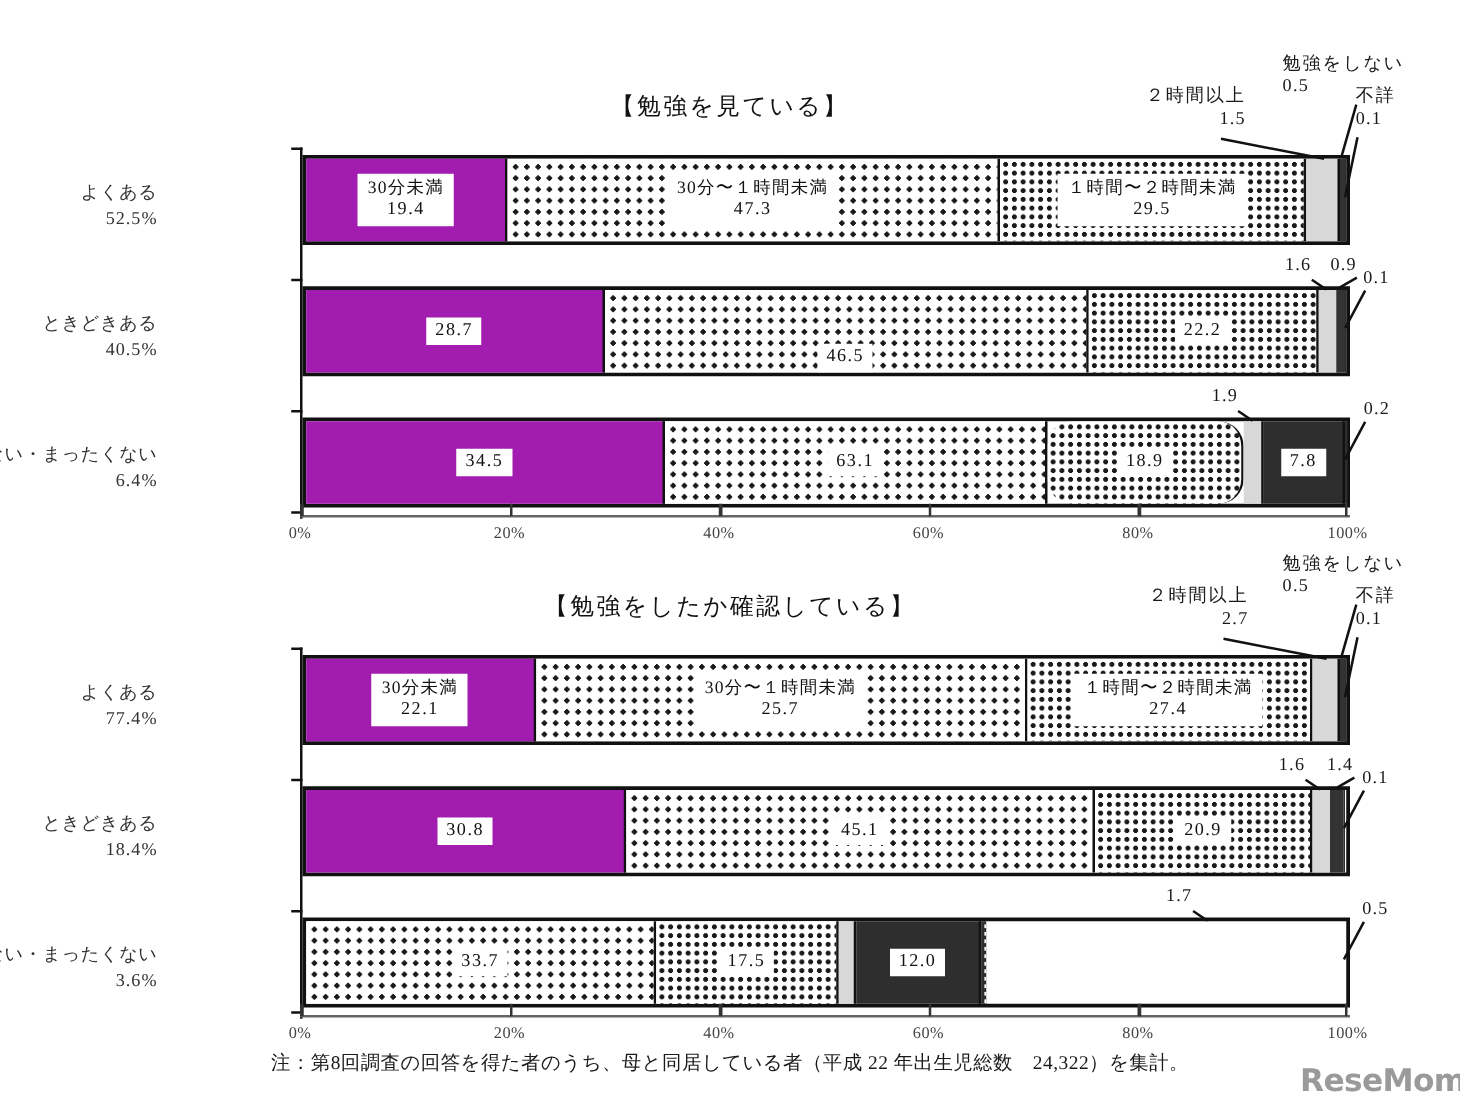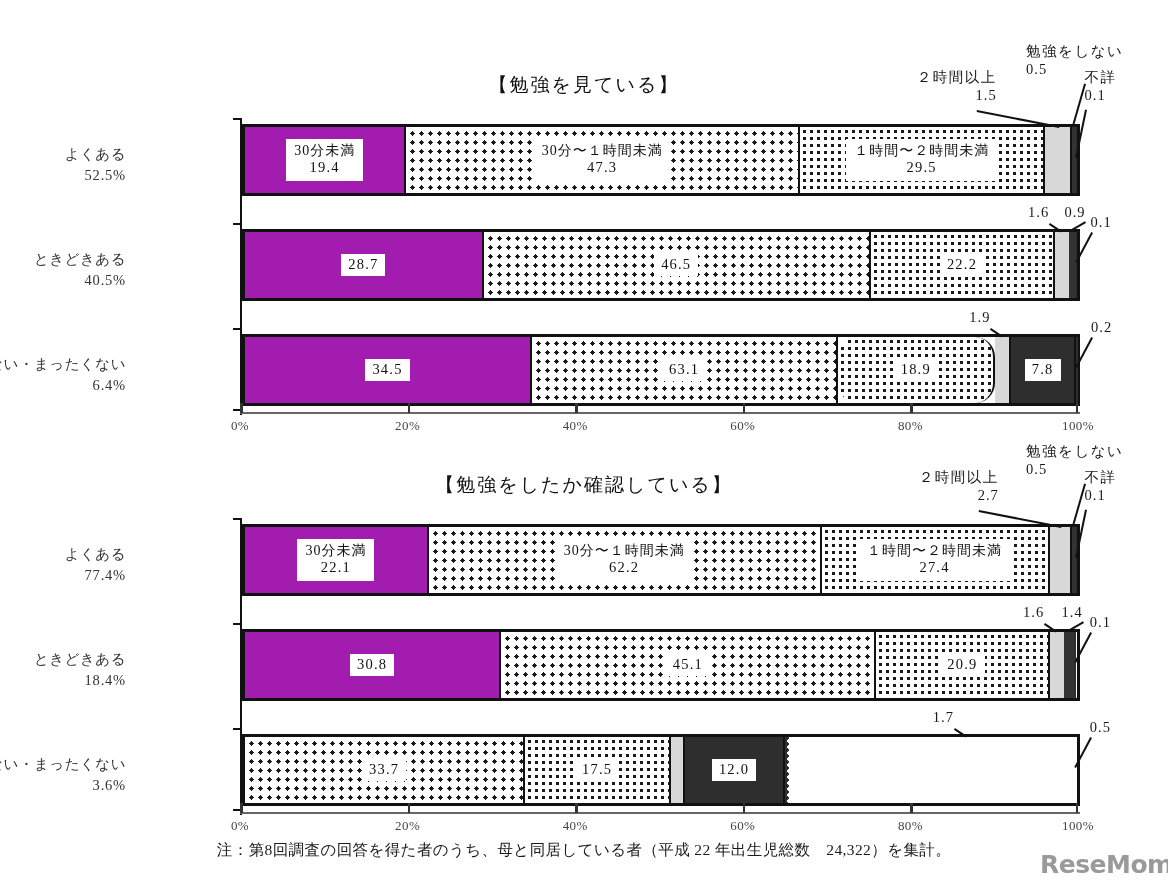--- a/index.html
+++ b/index.html
@@ -232,21 +232,21 @@
           <div class="leader" style="left: 844.584px; top: -14px; width: 49.0306px; transform: rotate(101.768deg);"></div>
         </div>
         <div class="row r1">
           <div class="cat" style="top: 20px;"><span>ときどきある</span><span class="pct">40.5%</span></div>
           <div class="bar">
             <div class="seg fill-solidgray" style="width: 238.784px; flex: 0 0 238.784px;">
               <div class="seglab plain">
                 <span class="val">28.7</span>
               </div>
             </div>
-            <div class="seg fill-sparsedot" style="width: 386.88px; flex: 0 0 386.88px;">
+            <div class="seg fill-sparsedot" style="width: 386.88px; flex: 0 0 386.88px; align-items: flex-end;">
               <div class="seglab plain">
                 <span class="val">46.5</span>
               </div>
             </div>
             <div class="seg fill-densedot" style="width: 184.704px; flex: 0 0 184.704px;">
               <div class="seglab plain">
                 <span class="val">22.2</span>
               </div>
             </div>
             <div class="seg fill-lightgray" style="width: 13.312px; flex: 0 0 13.312px; border-right: none;"></div>
@@ -332,21 +332,21 @@
           <div class="bar">
             <div class="seg fill-solidgray" style="width: 183.872px; flex: 0 0 183.872px;">
               <div class="seglab">
                 <span class="ttl">30分未満</span>
                 <span class="val">22.1</span>
               </div>
             </div>
             <div class="seg fill-sparsedot" style="width: 392.704px; flex: 0 0 392.704px;">
               <div class="seglab">
                 <span class="ttl">30分〜１時間未満</span>
-                <span class="val">62.2</span>
+                <span class="val">25.7</span>
               </div>
             </div>
             <div class="seg fill-densedot" style="width: 227.968px; flex: 0 0 227.968px;">
               <div class="seglab">
                 <span class="ttl">１時間〜２時間未満</span>
                 <span class="val">27.4</span>
               </div>
             </div>
             <div class="seg fill-lightgray" style="width: 22.464px; flex: 0 0 22.464px;"></div>
             <div class="seg fill-darkgray" style="width: 4.16px; flex: 0 0 4.16px; border-right: none;"></div>

